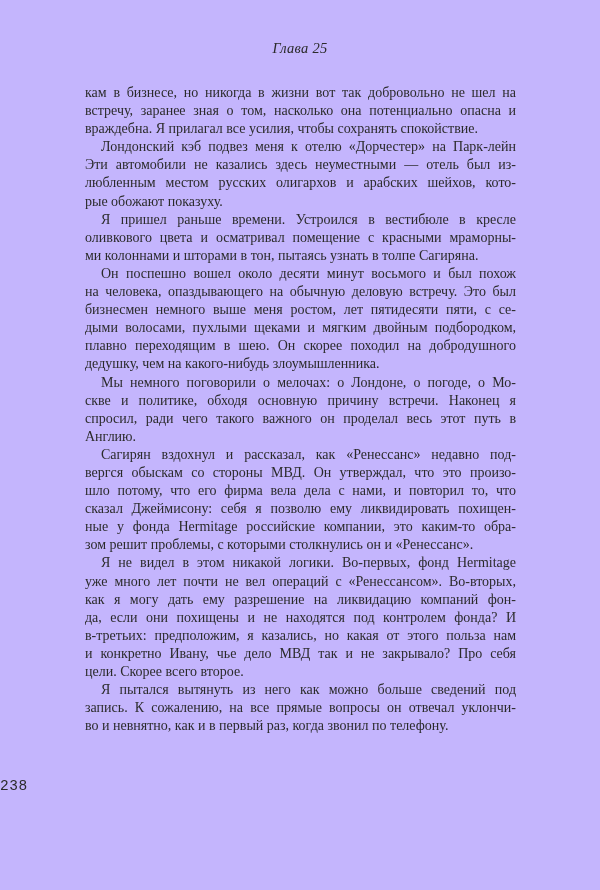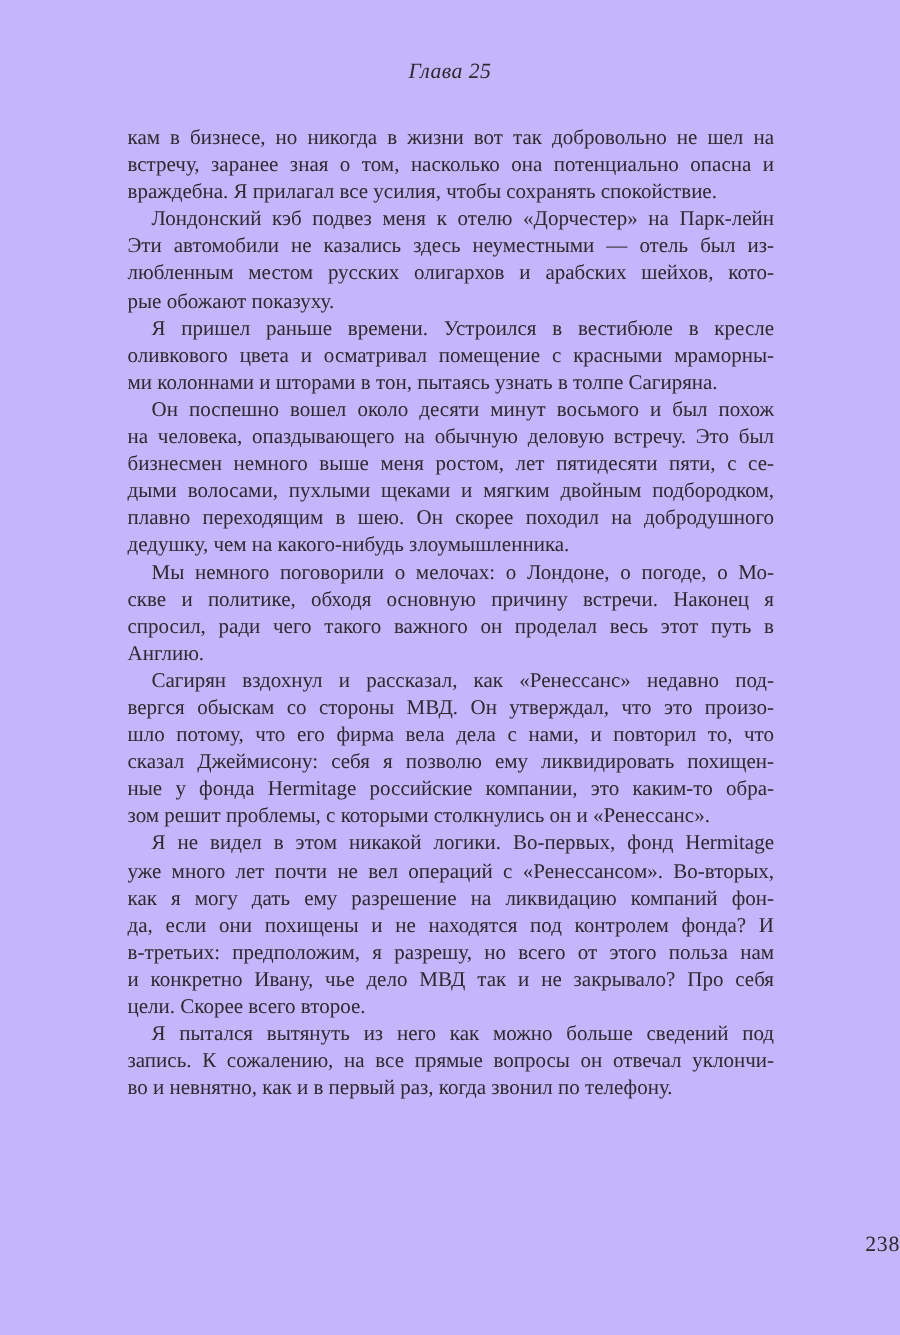--- a/index.html
+++ b/index.html
@@ -46,26 +46,27 @@
   }
   .line.last {
     text-align: center;
     text-align-last: left;
   }
   .line.indent {
     text-indent: 16px;
   }
   .page-number {
     position: absolute;
-    top: 822px;
+    top: 778px;
     left: 0;
     width: 100%;
-    text-align: right;
+    text-align: left;
     font-size: 14.5px;
     letter-spacing: 0.5px;
+    font-family: Liberation Mono, monospace;
   }
 </style>
 </head>
 <body>
 
 <div class="page">
   <div class="running-head">Глава 25</div>
 
   <div class="body-text">
       <div class="paragraph">
@@ -104,21 +105,21 @@
         <div class="line">шло потому, что его фирма вела дела с нами, и повторил то, что</div>
         <div class="line">сказал Джеймисону: себя я позволю ему ликвидировать похищен-</div>
         <div class="line">ные у фонда Hermitage российские компании, это каким-то обра-</div>
         <div class="line last">зом решит проблемы, с которыми столкнулись он и «Ренессанс».</div>
       </div>
       <div class="paragraph">
         <div class="line indent">Я не видел в этом никакой логики. Во-первых, фонд Hermitage</div>
         <div class="line">уже много лет почти не вел операций с «Ренессансом». Во-вторых,</div>
         <div class="line">как я могу дать ему разрешение на ликвидацию компаний фон-</div>
         <div class="line">да, если они похищены и не находятся под контролем фонда? И</div>
-        <div class="line">в-третьих: предположим, я разрешу, но всего от этого польза нам</div>
+        <div class="line">в-третьих: предположим, я казались, но какая от этого польза нам</div>
         <div class="line">и конкретно Ивану, чье дело МВД так и не закрывало? Про себя</div>
         <div class="line last">цели. Скорее всего второе.</div>
       </div>
       <div class="paragraph">
         <div class="line indent">Я пытался вытянуть из него как можно больше сведений под</div>
         <div class="line">запись. К сожалению, на все прямые вопросы он отвечал уклончи-</div>
         <div class="line last">во и невнятно, как и в первый раз, когда звонил по телефону.</div>
       </div>
     </div>
 

